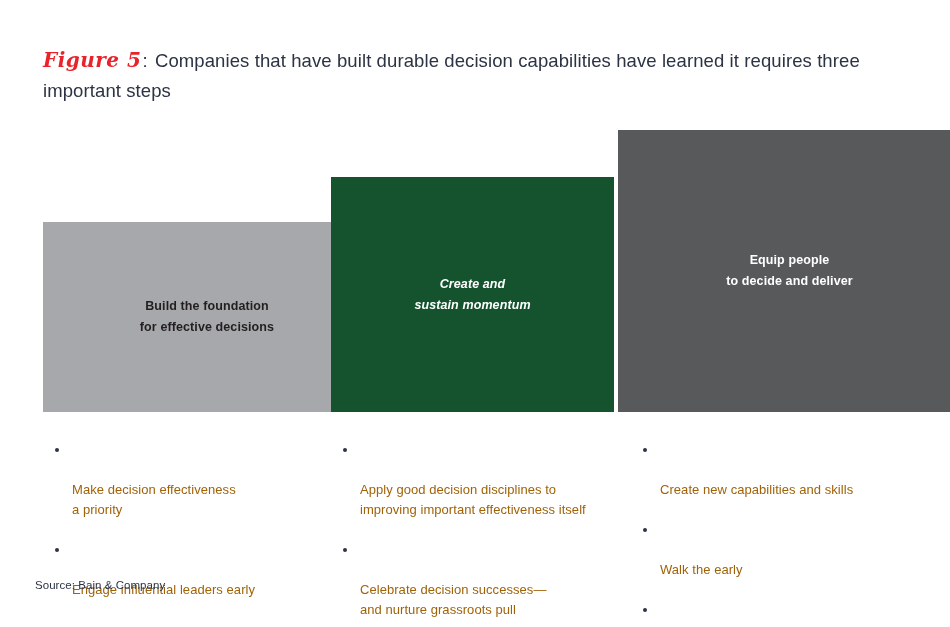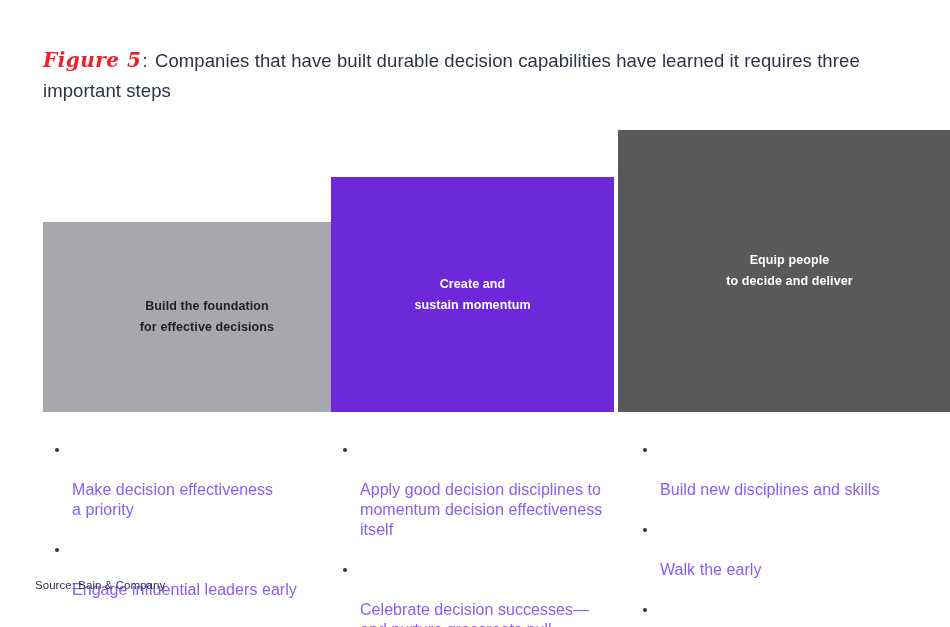--- a/index.html
+++ b/index.html
@@ -81,23 +81,23 @@
     top: 440px;
   }
   #bullet-column-1 { left: 50px;  width: 280px; }
   #bullet-column-2 { left: 338px; width: 285px; }
   #bullet-column-3 { left: 638px; width: 280px; }
 
   .bullet-item {
     position: relative;
     padding-left: 22px;
     margin-bottom: 20px;
-    font-size: 16px;
+    font-size: 13px;
     line-height: 20px;
-    color: #8b5cf6;
+    color: #a16207;
     letter-spacing: 0.05px;
     white-space: pre-line;
   }
   .bullet-item:last-child { margin-bottom: 0; }
   .bullet-dot {
     position: absolute;
     left: 5px;
     top: 8px;
     width: 4px;
     height: 4px;
@@ -123,21 +123,21 @@
   <span class="fig-num" style="color: rgb(232, 35, 42);">Figure 5</span><span class="fig-colon">:</span> <span>Companies that have built durable decision capabilities have learned it requires three important steps</span>
 </div>
 
 <div id="bars-area">
 
   <div class="bar" id="bar-1" style="background: rgb(166, 168, 171);">
     <div class="bar-label" style="color: rgb(35, 31, 32);">Build the foundation
 for effective decisions</div>
   </div>
 
-  <div class="bar" id="bar-2" style="background: #6d28d9;">
+  <div class="bar" id="bar-2" style="background: #14532d; font-style: italic;">
     <div class="bar-label" style="color: rgb(255, 255, 255);">Create and
 sustain momentum</div>
   </div>
 
   <div class="bar" id="bar-3" style="background: rgb(88, 89, 91);">
     <div class="bar-label" style="color: rgb(255, 255, 255);">Equip people
 to decide and deliver</div>
   </div>
 
 </div>
@@ -151,33 +151,33 @@
   <div class="bullet-item">
     <span class="bullet-dot"></span>
     <span>Engage influential leaders early</span>
   </div>
 </div>
 
 <div class="bullet-column" id="bullet-column-2">
   <div class="bullet-item">
     <span class="bullet-dot"></span>
     <span>Apply good decision disciplines to
-momentum decision effectiveness itself</span>
+improving important effectiveness itself</span>
   </div>
   <div class="bullet-item">
     <span class="bullet-dot"></span>
     <span>Celebrate decision successes—
 and nurture grassroots pull</span>
   </div>
 </div>
 
 <div class="bullet-column" id="bullet-column-3">
   <div class="bullet-item">
     <span class="bullet-dot"></span>
-    <span>Build new disciplines and skills</span>
+    <span>Create new capabilities and skills</span>
   </div>
   <div class="bullet-item">
     <span class="bullet-dot"></span>
     <span>Walk the early</span>
   </div>
   <div class="bullet-item">
     <span class="bullet-dot"></span>
     
   </div>
 </div>

